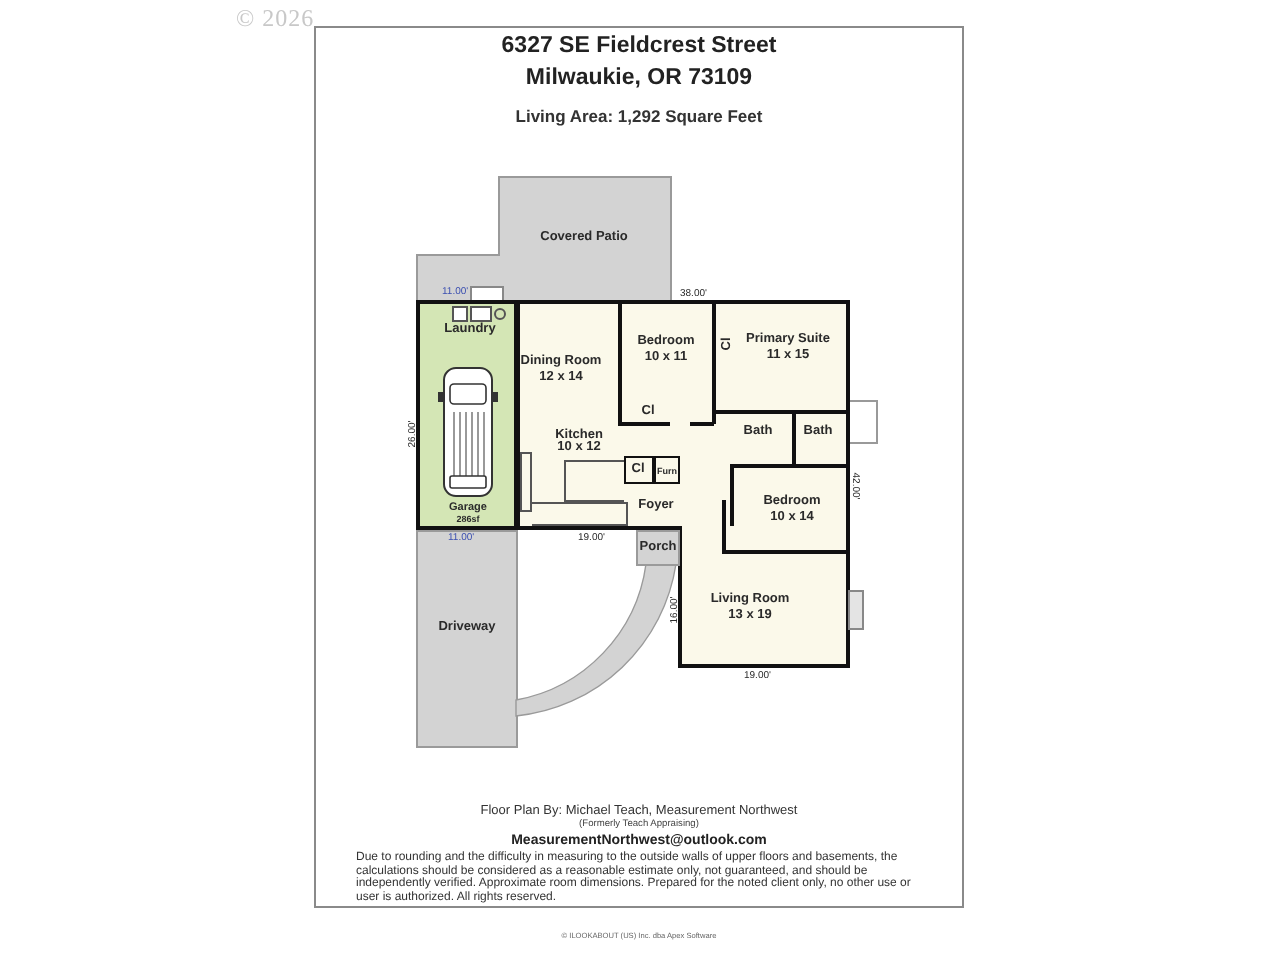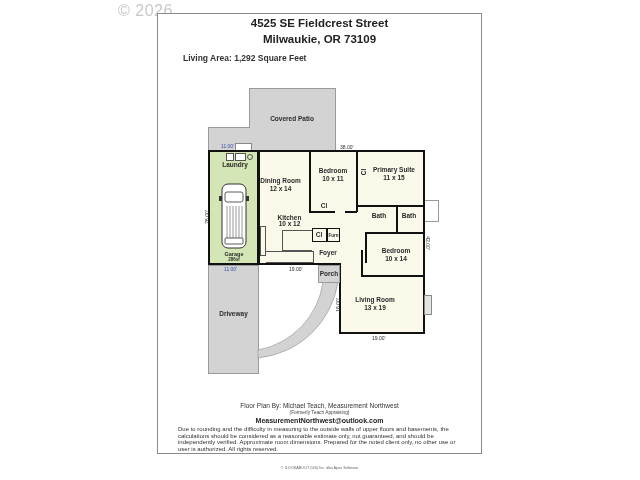--- a/index.html
+++ b/index.html
@@ -1,22 +1,22 @@
 <!DOCTYPE html>
 <html><head>
 <meta charset="utf-8">
 <style>
   html, body { margin:0; padding:0; }
   body { width:640px; height:480px; background:#ffffff; position:relative; overflow:hidden; font-family:"Liberation Sans", sans-serif; color:#222; }
   .abs { position:absolute; }
-  .watermark { left:118px; top:2px; font-size:16px; color:#c8c8c8; letter-spacing:0.5px; font-family:Liberation Sans, sans-serif; }
+  .watermark { left:118px; top:2px; font-size:12px; color:#c8c8c8; letter-spacing:0.5px; font-family:Liberation Serif, serif; }
   .frame { left:157px; top:13px; width:325px; height:441px; border:1px solid #8a8a8a; box-sizing:border-box; background:#fff; }
   .title1 { left:157px; width:325px; top:17px; text-align:center; font-weight:bold; font-size:11.5px; color:#222; }
   .title2 { left:157px; width:325px; top:33px; text-align:center; font-weight:bold; font-size:11.5px; color:#222; }
-  .area { left:157px; width:325px; top:53px; font-weight:bold; font-size:8.5px; color:#333;margin-left:26px; }
+  .area { left:157px; width:325px; top:53px; text-align:center; font-weight:bold; font-size:8.5px; color:#333; }
 
   .gray { background:#d3d3d3; border:1px solid #9a9a9a; box-sizing:border-box; }
   .room { background:#fbf9ea; box-sizing:border-box; }
   .wall { background:#111; }
   .lbl { font-size:6.5px; font-weight:bold; color:#2a2a2a; text-align:center; line-height:8px; white-space:nowrap; }
   .dim { font-size:5px; color:#2a2a2a; white-space:nowrap; }
   .dim-blue { font-size:5px; color:#3b4fb0; white-space:nowrap; }
 
   .footer1 { left:157px; width:325px; top:402px; text-align:center; font-size:6.5px; color:#333; }
   .footer2 { left:157px; width:325px; top:410px; text-align:center; font-size:4.8px; color:#444; }
@@ -24,21 +24,21 @@
   .disclaimer { left:178px; width:290px; top:426px; font-size:6px; line-height:6.5px; color:#333; }
   .copyright { left:157px; width:325px; top:466px; text-align:center; font-size:3.8px; color:#666; }
 </style>
 </head>
 <body>
 
 <div class="abs watermark">© 2026</div>
 
 <div class="abs frame"></div>
 
-<div class="abs title1">4525 SE Fieldcrest Street</div>
+<div class="abs title1">6327 SE Fieldcrest Street</div>
 <div class="abs title2">Milwaukie, OR 73109</div>
 <div class="abs area">Living Area: 1,292 Square Feet</div>
 
 <div class="abs" style="left:0;top:0;width:640px;height:480px;pointer-events:none;">
 
   <div class="abs gray" style="left:249px;top:88px;width:87px;height:64px;"></div>
   <div class="abs gray" style="left:208px;top:127px;width:42px;height:25px;border-right:none;"></div>
   <div class="abs" style="left:249px;top:128px;width:2px;height:22px;background:#d3d3d3;"></div>
   <div class="abs lbl" style="left:262px;top:115px;width:60px;">Covered Patio</div>
   <div class="abs" style="left:235px;top:143px;width:17px;height:8px;background:#fff;border:1px solid #888;box-sizing:border-box;"></div>

